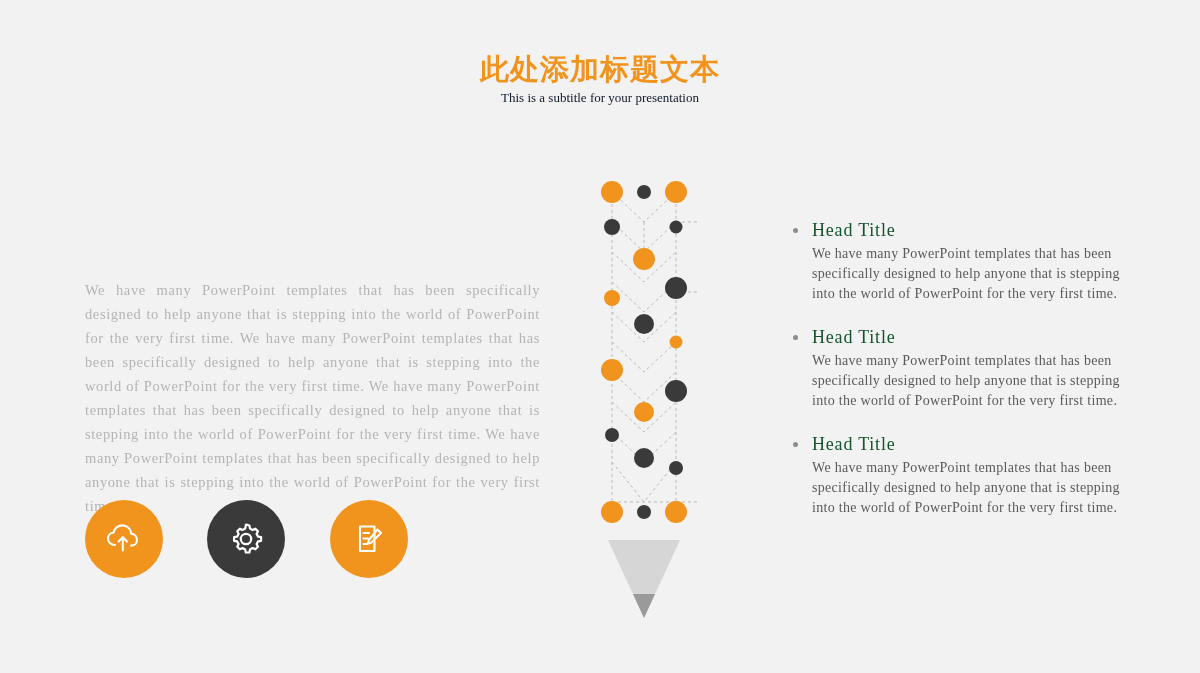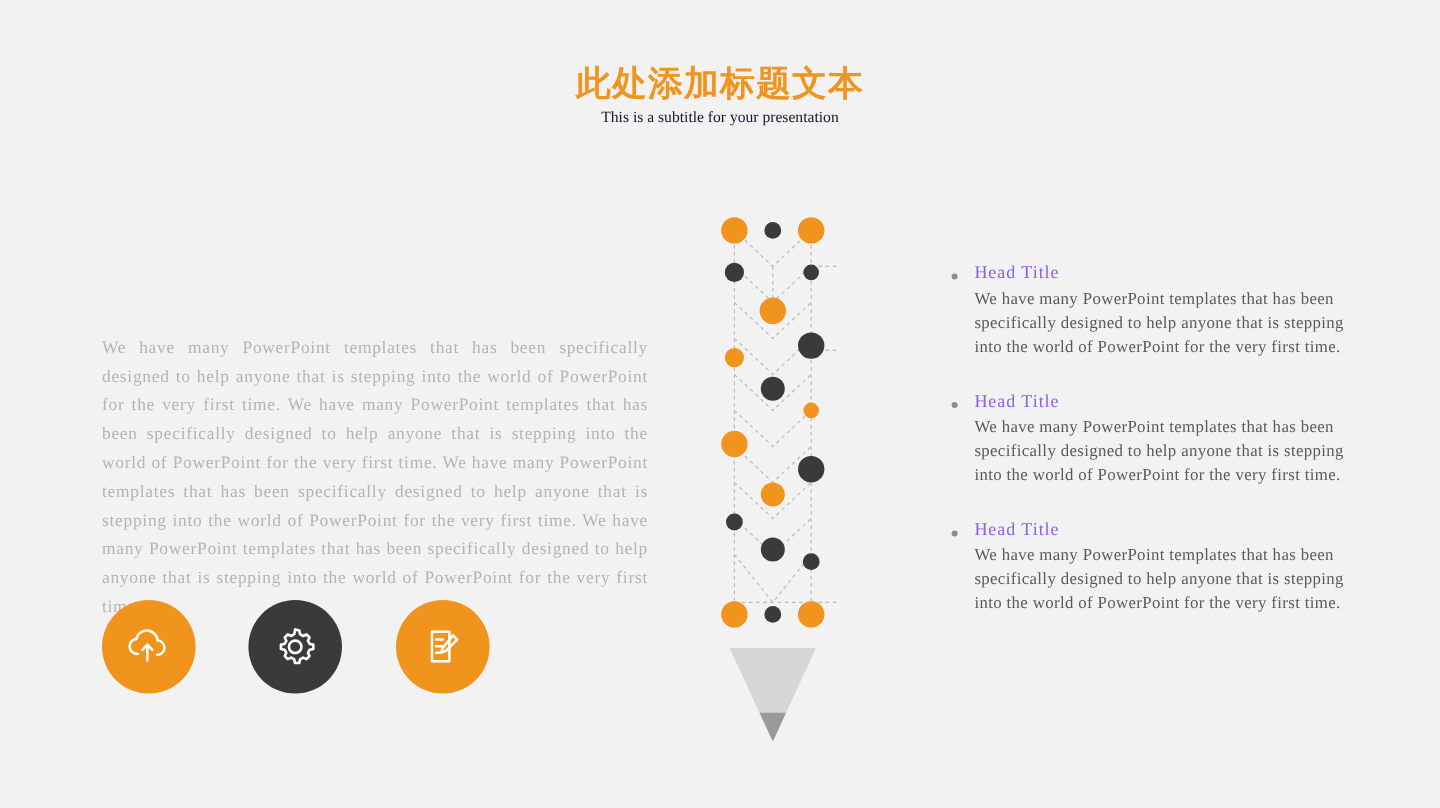--- a/index.html
+++ b/index.html
@@ -98,22 +98,22 @@
   .right-block {
     position: absolute;
     left: 812px;
     width: 330px;
   }
   .rb-1 { top: 220px; }
   .rb-2 { top: 327px; }
   .rb-3 { top: 434px; }
   .rb-head {
     font-family: "Liberation Serif", serif;
-    font-size: 15px;
-    color: #8b5cf6;
+    font-size: 18px;
+    color: #14532d;
     letter-spacing: 0.8px;
     margin-bottom: 3px;
   }
   .rb-body {
     font-family: "Liberation Serif", serif;
     font-size: 14px;
     line-height: 20px;
     letter-spacing: 0.3px;
     color: #5a5a5a;
   }

